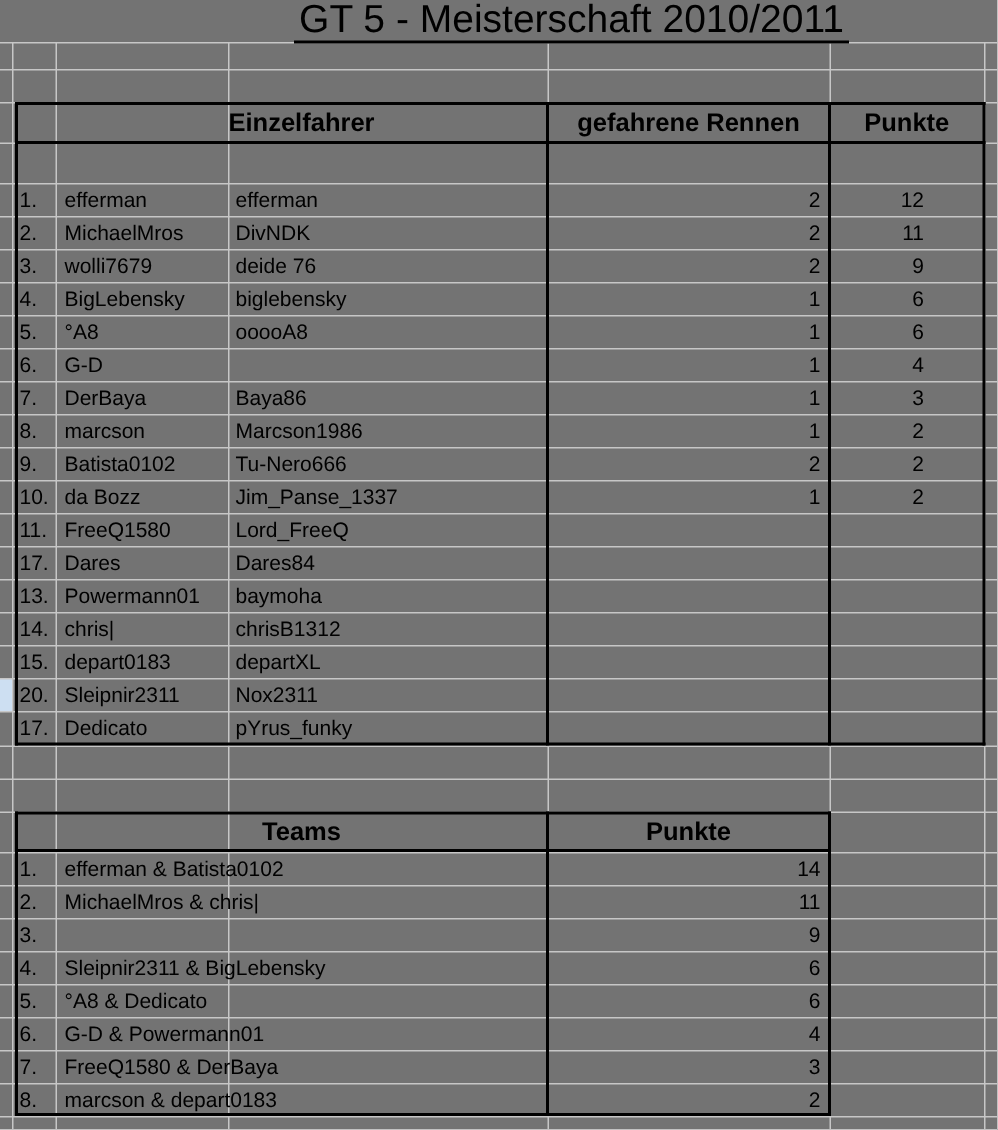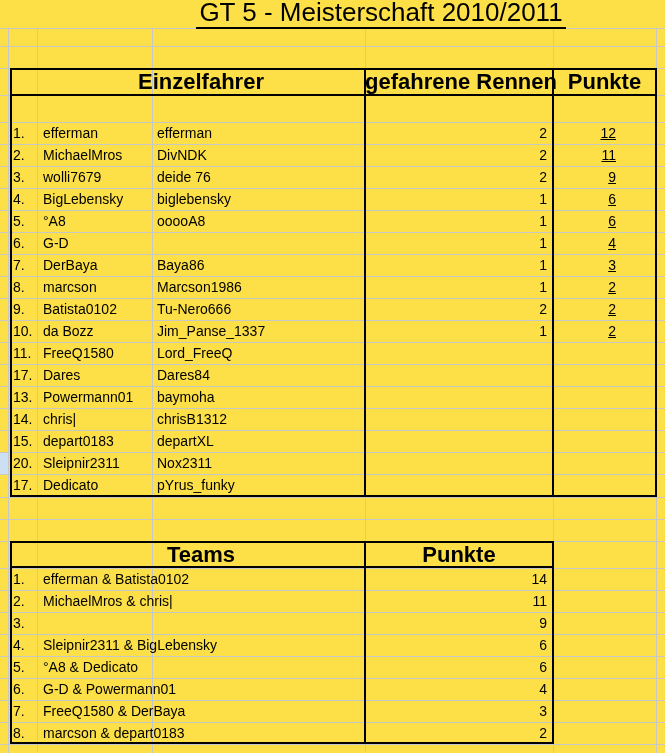--- a/index.html
+++ b/index.html
@@ -1,36 +1,36 @@
 <!DOCTYPE html>
 <html><head>
 <meta charset="utf-8">
 <style>
   html,body{margin:0;padding:0;background:#fff;}
-  .sheet{position:relative;width:665px;height:753px;background:#fde047;overflow:hidden;
+  .sheet{position:relative;width:665px;height:753px;background:#737373;overflow:hidden;
          font-family:"Liberation Sans",sans-serif;color:#000;}
   .hl{position:absolute;left:0;width:665px;height:1px;background:var(--grid,#c7c7c7);}
   .vl{position:absolute;top:28px;width:1px;height:725px;background:var(--grid,#c7c7c7);}
   .bb{position:absolute;background:var(--border,#000);}
   .title{position:absolute;left:161px;top:-2px;width:440px;text-align:center;
          font-size:26px;line-height:29px;white-space:nowrap;}
   .title span{border-bottom:2px solid #000;padding:0 3px 0 3px;}
-  .hdr{position:absolute;font-weight:bold;font-size:22px;text-align:center;white-space:nowrap;}
+  .hdr{position:absolute;font-weight:bold;font-size:17px;text-align:center;white-space:nowrap;}
   .eh{top:70px;height:24px;line-height:24px;}
   .th{top:543px;height:23px;line-height:23px;}
   .t1{position:absolute;left:0;top:122px;width:665px;}
   .t2{position:absolute;left:0;top:568px;width:665px;}
   .row{position:relative;height:22px;width:665px;}
   .cell{position:absolute;top:0;height:22px;line-height:22px;font-size:14px;white-space:nowrap;}
   .rank{left:13px;width:26px;}
   .n1{left:43px;width:108px;}
   .n2{left:157px;width:205px;}
   .num{text-align:right;}
   .races{left:380px;width:167px;}
-  .pts{left:524px;width:92px;text-decoration:underline;}
+  .pts{left:524px;width:92px;}
   .tname{left:43px;width:315px;}
   .tpts{left:380px;width:167px;}
   .hilite{position:absolute;left:0;top:452px;width:8px;height:22px;background:var(--hilite,#cddff2);}
 </style>
 </head>
 <body>
 
 <div class="sheet" style="--grid: #c7c7c7; --border: #000000; --hilite: #cddff2;">
 
   <div class="hilite"></div>

